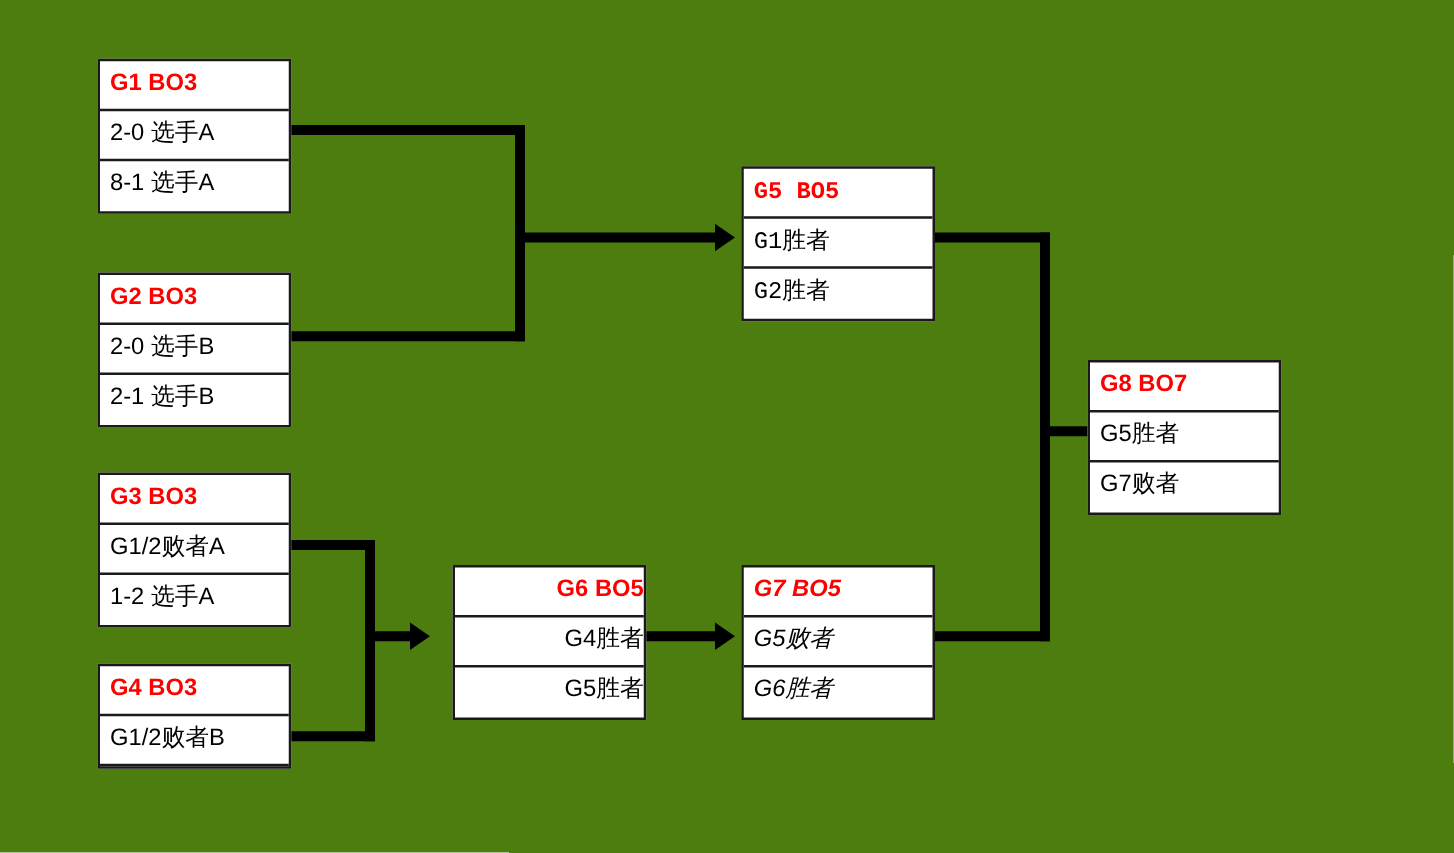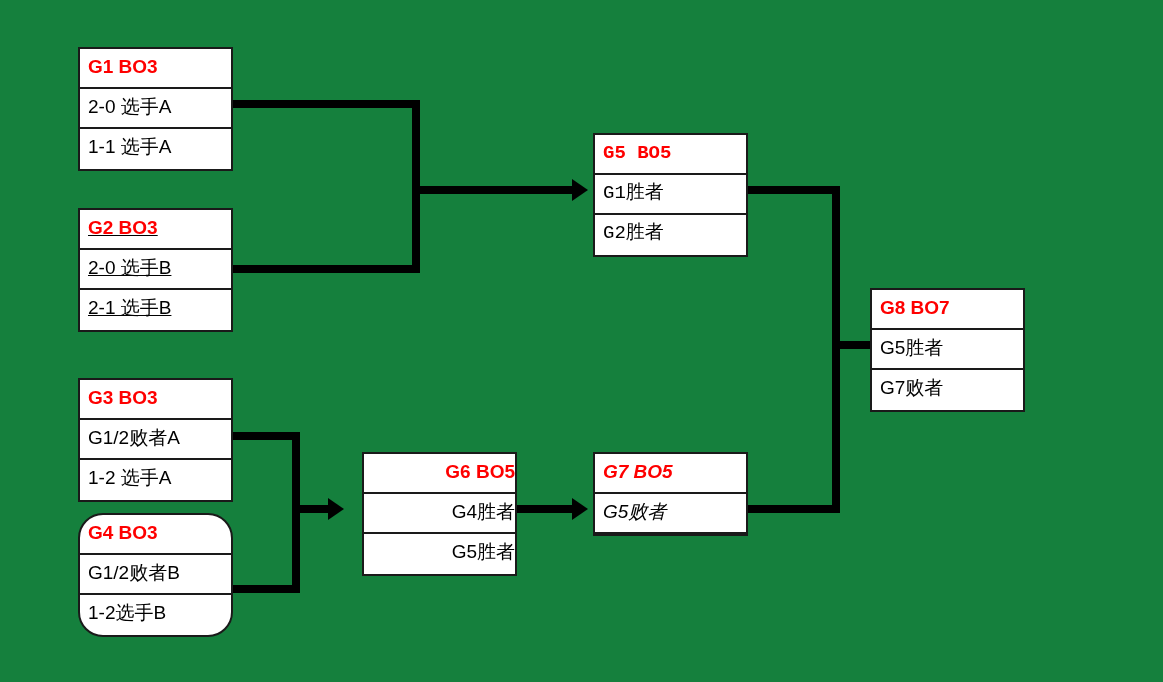--- a/index.html
+++ b/index.html
@@ -7,21 +7,21 @@
     padding: 0;
     background: #ffffff;
   }
   body {
     font-family: "Liberation Sans", "DejaVu Sans", sans-serif;
   }
   #canvas {
     position: relative;
     width: 1163px;
     height: 682px;
-    background: #15803d;
+    background: #4d7c0f;
     overflow: hidden;
   }
   .match-box {
     position: absolute;
     width: 155px;
     box-sizing: border-box;
     border: 2px solid #1a1a1a;
     background: #ffffff;
     z-index: 5;
   }
@@ -84,56 +84,56 @@
 
   <div class="conn" style="left:748px; top:186px; width:92px; height:8px;"></div>
   <div class="conn" style="left:748px; top:505px; width:92px; height:8px;"></div>
   <div class="conn" style="left:832px; top:186px; width:8px; height:327px;"></div>
   <div class="conn" style="left:832px; top:341px; width:74px; height:8px;"></div>
   <div class="arrow-head" style="left:906px; top:334px;"></div>
 
   <div class="match-box" style="left:78px; top:47px;">
     <div class="row header">G1 BO3</div>
     <div class="row slot divider">2-0 选手A</div>
-    <div class="row slot">1-1 选手A</div>
+    <div class="row slot">8-1 选手A</div>
   </div>
 
-  <div class="match-box" style="left:78px; top:208px;text-decoration:underline;">
+  <div class="match-box" style="left:78px; top:218px;">
     <div class="row header">G2 BO3</div>
     <div class="row slot divider">2-0 选手B</div>
     <div class="row slot">2-1 选手B</div>
   </div>
 
   <div class="match-box" style="left:78px; top:378px;">
     <div class="row header">G3 BO3</div>
     <div class="row slot divider">G1/2败者A</div>
     <div class="row slot">1-2 选手A</div>
   </div>
 
-  <div class="match-box" style="left:78px; top:513px;border-radius:25px;">
+  <div class="match-box" style="left:78px; top:531px;">
     <div class="row header">G4 BO3</div>
     <div class="row slot divider">G1/2败者B</div>
-    <div class="row slot">1-2选手B</div>
   </div>
 
   <div class="match-box" style="left:362px; top:452px;text-align:right;">
     <div class="row header">G6 BO5</div>
     <div class="row slot divider">G4胜者</div>
     <div class="row slot">G5胜者</div>
   </div>
 
   <div class="match-box" style="left:593px; top:133px;font-family:Liberation Mono, monospace;">
     <div class="row header">G5 BO5</div>
     <div class="row slot divider">G1胜者</div>
     <div class="row slot">G2胜者</div>
   </div>
 
   <div class="match-box" style="left:593px; top:452px;font-style:italic;">
     <div class="row header">G7 BO5</div>
     <div class="row slot divider">G5败者</div>
+    <div class="row slot">G6胜者</div>
   </div>
 
   <div class="match-box" style="left:870px; top:288px;">
     <div class="row header">G8 BO7</div>
     <div class="row slot divider">G5胜者</div>
     <div class="row slot">G7败者</div>
   </div>
 
 </div>
 

